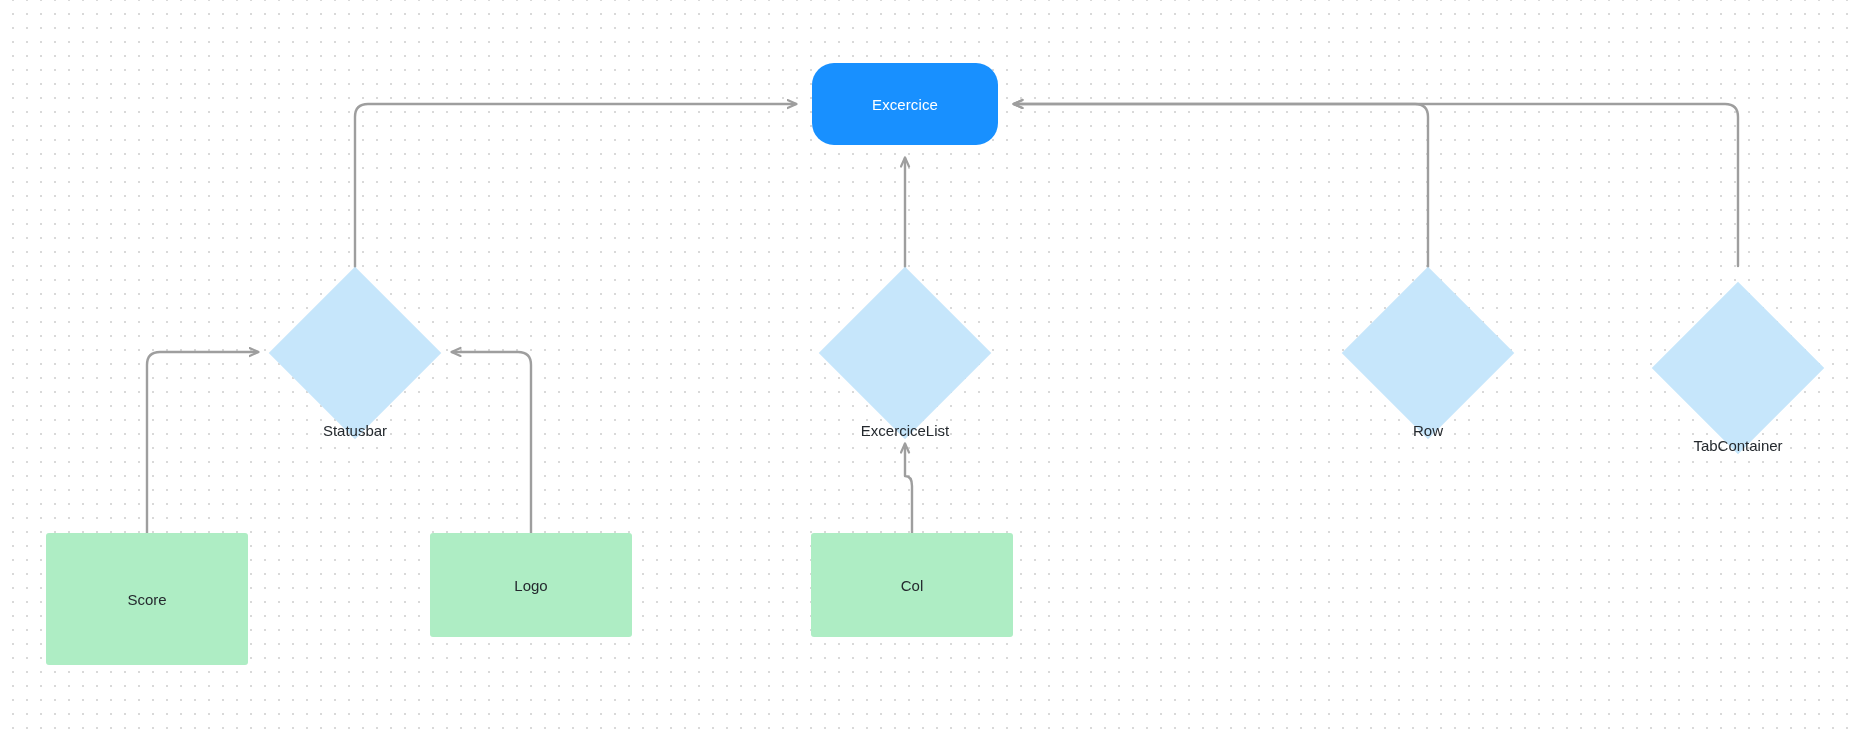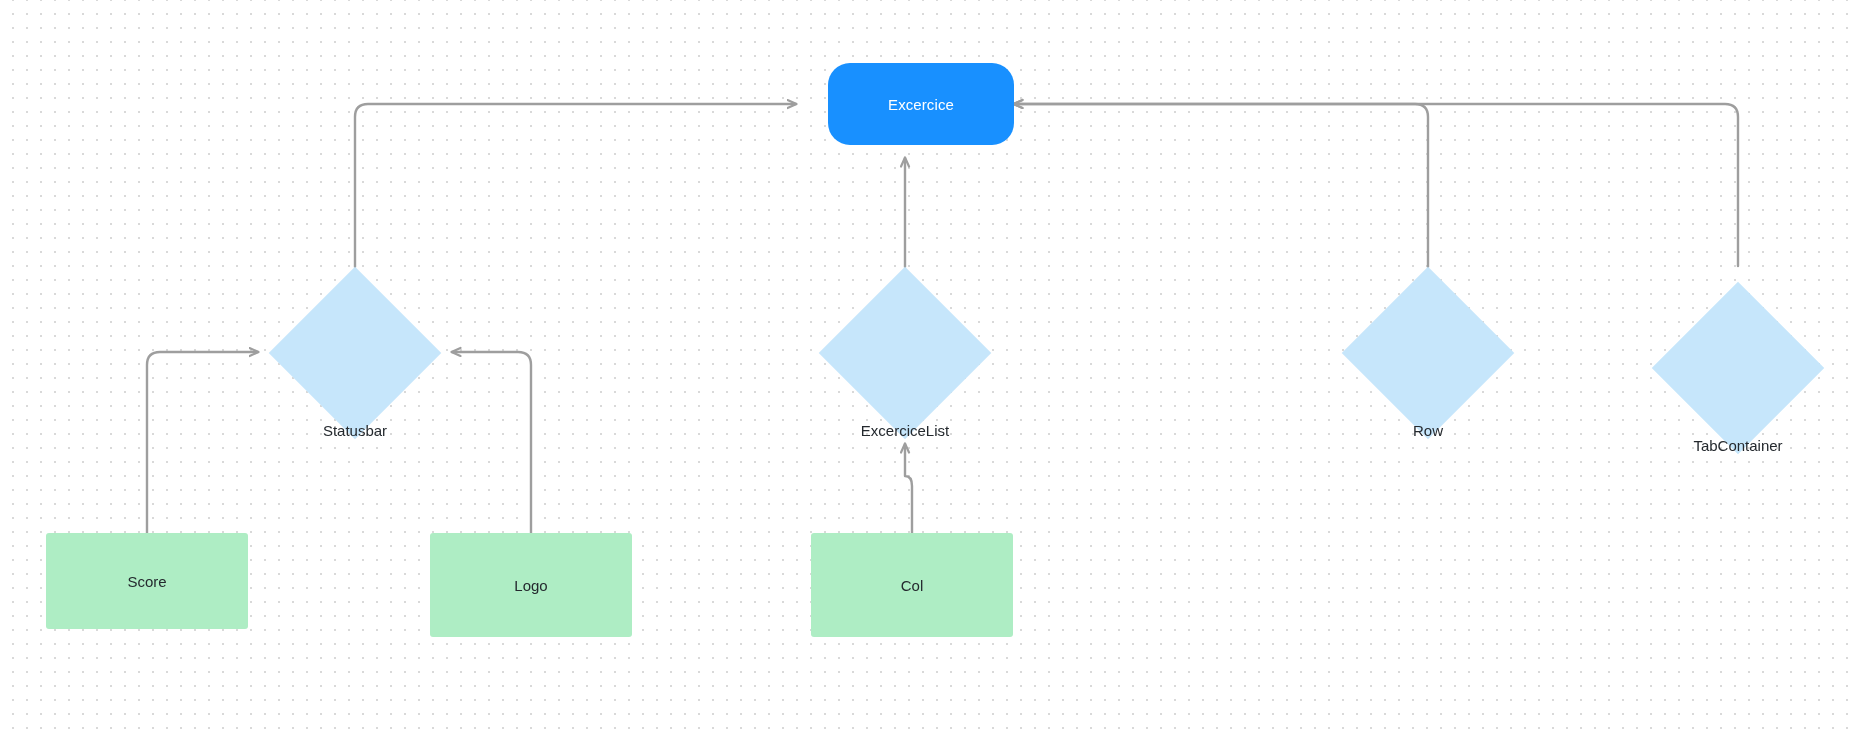--- a/index.html
+++ b/index.html
@@ -32,21 +32,20 @@
     align-items: center;
     justify-content: center;
     text-align: center;
   }
   .node-root {
     background: #1890ff;
     border-radius: 22px;
     color: #ffffff;
     font-size: 15px;
     letter-spacing: 0.1px;
-    margin-left: 16px;
   }
   .node-diamond-wrap {
     position: absolute;
     display: flex;
     align-items: flex-end;
     justify-content: center;
   }
   .node-diamond-shape {
     position: absolute;
     left: 50%; top: 50%;
@@ -114,21 +113,21 @@
   <div class="node-diamond-wrap" style="left:819px; top:267px; width:172px; height:172px;">
     <span class="node-diamond-shape" style="width:122px; height:122px;"></span>
     <span class="node-diamond-label">ExcerciceList</span>
   </div>
 
   <div class="node-diamond-wrap" style="left:1652px; top:282px; width:172px; height:172px;">
     <span class="node-diamond-shape" style="width:122px; height:122px;"></span>
     <span class="node-diamond-label">TabContainer</span>
   </div>
 
-  <div class="node node-leaf" style="left:46px; top:533px; width:202px; height:96px;">
+  <div class="node node-leaf" style="left:46px; top:533px; width:202px; height:132px;">
     <span>Score</span>
   </div>
 
   <div class="node node-leaf" style="left:430px; top:533px; width:202px; height:104px;">
     <span>Logo</span>
   </div>
 
   <div class="node node-leaf" style="left:811px; top:533px; width:202px; height:104px;">
     <span>Col</span>
   </div>

